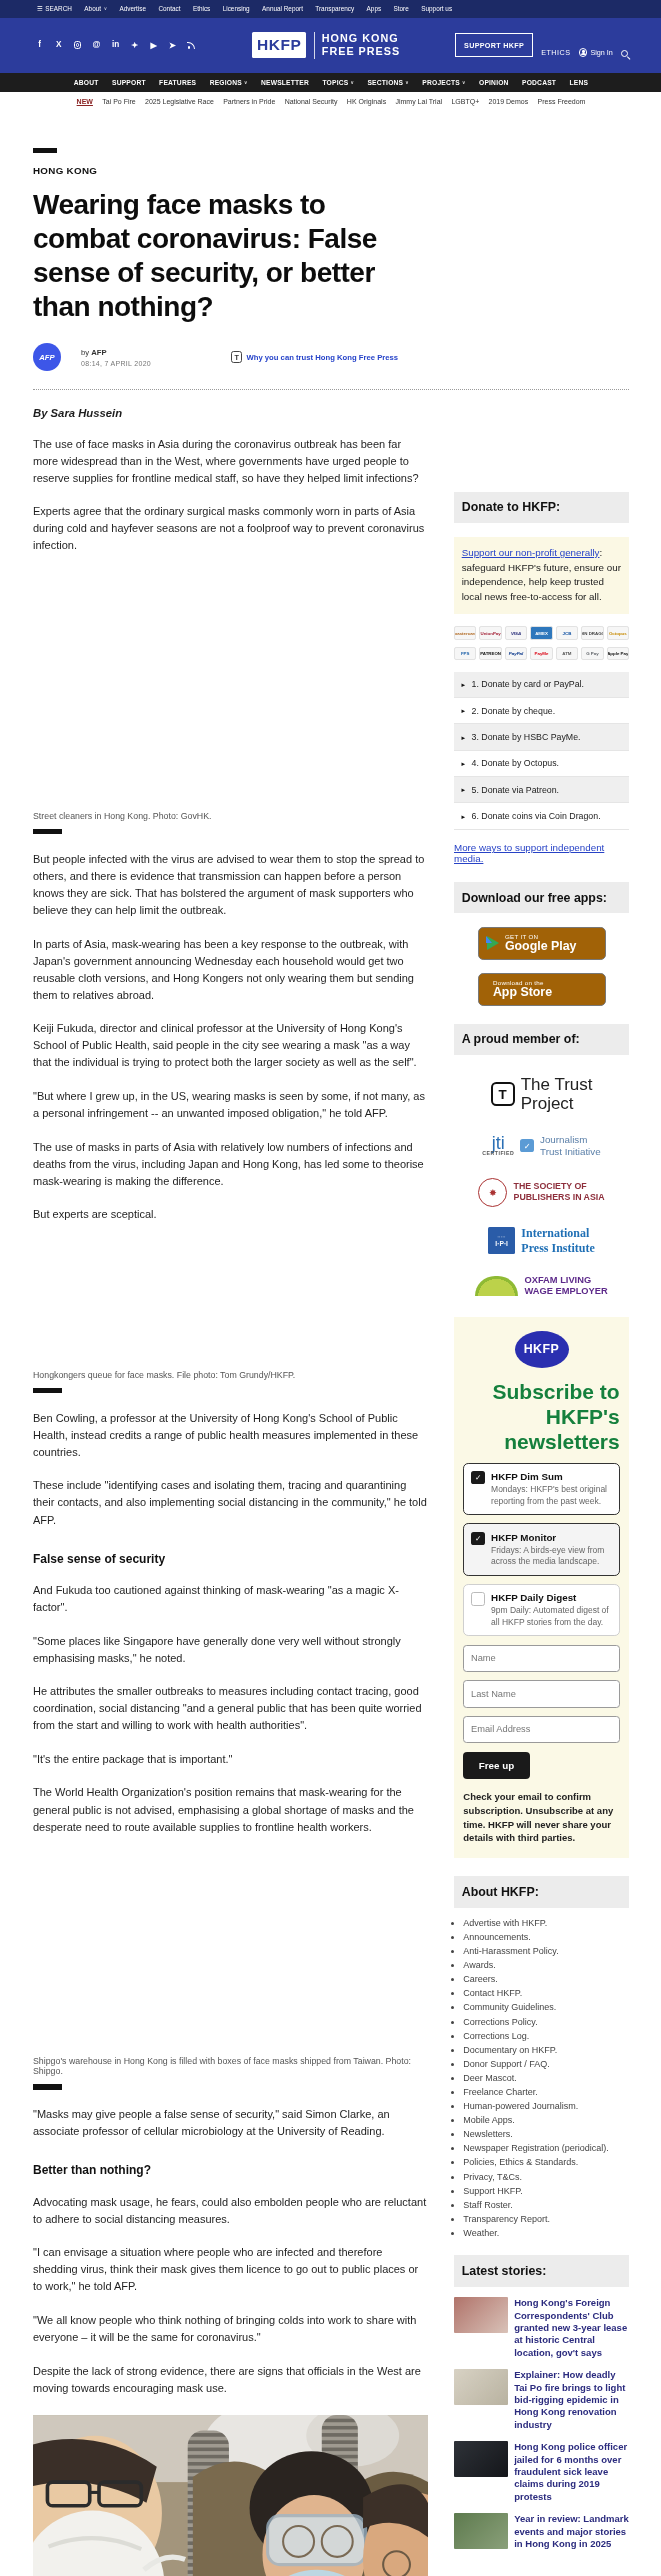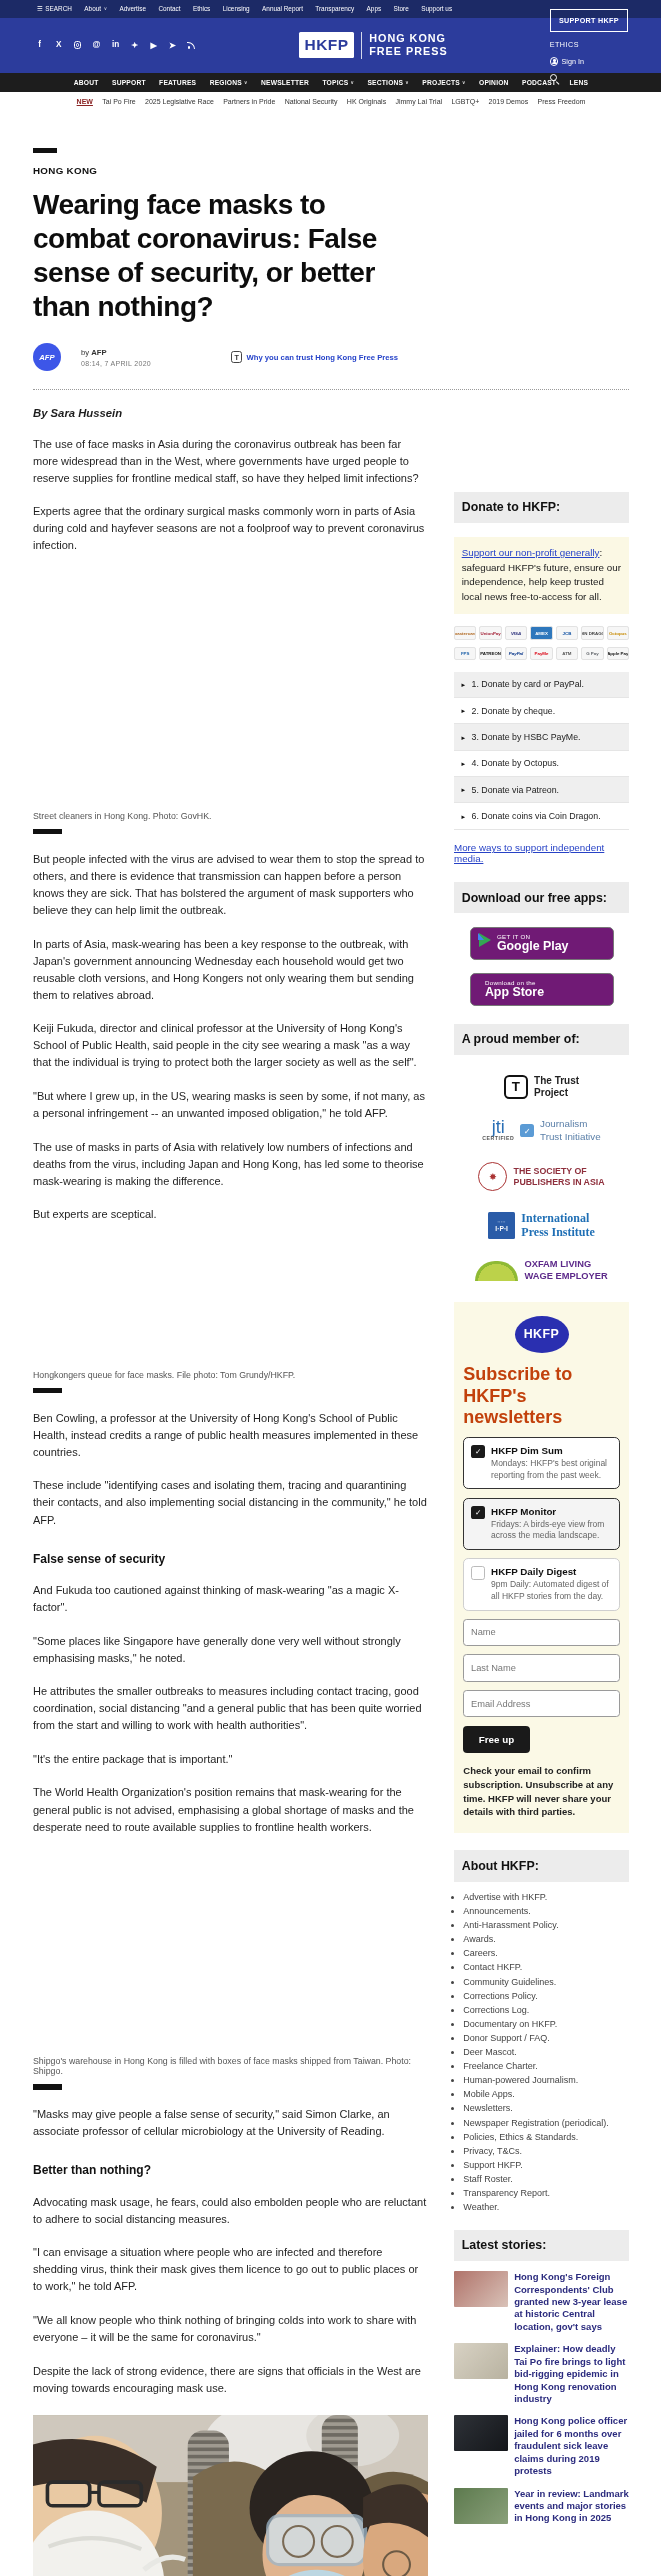--- a/index.html
+++ b/index.html
@@ -23,21 +23,21 @@
   .ig-box::after { content:""; position:absolute; inset:1.3px; border:1px solid #fff; border-radius:50%; }
   .rss { position:relative; width:8.2px; height:8.2px; }
   .rss::before { content:""; position:absolute; left:0.5px; bottom:0.5px; width:2.1px; height:2.1px; background:#fff; border-radius:50%; }
   .rss::after { content:""; position:absolute; left:0; bottom:0; width:6.2px; height:6.2px;
                 border:1.3px solid #fff; border-left:none; border-bottom:none; border-radius:0 7.2px 0 0; }
   .logo-wrap { display:flex; align-items:center; gap:7.2px; }
   .logo-box { background:#fff; border-radius:1.5px; padding:4.1px 5.2px; }
   .logo-box span { color:#2c3c9c; font-weight:800; font-size:15.5px; letter-spacing:0.5px; }
   .logo-sep { width:1px; height:27px; background:rgba(255,255,255,.8); }
   .logo-text { color:#fff; font-weight:800; font-size:10.8px; letter-spacing:1px; line-height:1.2; }
-  .hdr-right { display:flex; align-items:flex-start; gap:8px;flex-direction:column; }
+  .hdr-right { display:flex; align-items:flex-end; gap:8px; }
   .support-btn { border:1px solid #fff; color:#fff; font-weight:800; font-size:7.2px;
                  padding:6.2px 8.2px; letter-spacing:0.3px; cursor:pointer; background:transparent; }
   .ethics-link { color:#fff; font-size:7.2px; letter-spacing:0.5px; cursor:pointer; }
   .signin { color:#fff; font-size:7.2px; display:flex; align-items:center; gap:3.1px; cursor:pointer; }
   .person { width:8.8px; height:8.8px; border:0.8px solid #fff; border-radius:50%; position:relative; }
   .person::before { content:""; position:absolute; top:1.3px; left:2.6px; width:2.6px; height:2.6px; background:#fff; border-radius:50%; }
   .person::after { content:""; position:absolute; bottom:0.8px; left:1.5px; width:4.6px; height:2.1px; background:#fff; border-radius:2.1px 2.1px 0 0; }
   .mag { width:7.2px; height:7.2px; border:1.2px solid #fff; border-radius:50%; position:relative; display:inline-block; }
   .mag::after { content:""; position:absolute; width:1.2px; height:3.6px; background:#fff;
                 transform:rotate(-45deg); left:6.2px; top:5.7px; }
@@ -94,52 +94,52 @@
   .pc-oct { color:#c78a00; } .pc-fps { color:#1a5fa8; } .pc-pat { color:#111; }
   .pc-pp { color:#003087; font-style:italic; } .pc-pm { color:#db0011; } .pc-card { color:#555; }
   .pc-gp { color:#5f6368; } .pc-ap { color:#111; }
   .pay-icons-top { margin-top:12.4px; }
   .acc { margin-top:11.3px; }
   .acc-item { display:flex; align-items:center; gap:5.2px; padding:7.7px 6.2px; font-size:8.8px; color:#222; cursor:pointer; }
   .acc-item:nth-child(odd) { background:#efefef; }
   .acc-item:nth-child(even) { background:#fff; border-top:0.5px solid #e5e5e5; border-bottom:0.5px solid #e5e5e5; }
   .acc-arrow { font-size:6.2px; color:#111; }
   .morelink { display:inline-block; margin-top:12.4px; color:#2742c6; text-decoration:underline; font-size:9.8px; cursor:pointer; }
-  .appbadge { width:144px; background:#701a75; border:0.8px solid #777; border-radius:5.2px; color:#fff;
-              display:flex; gap:6.2px; padding:5.2px 8.2px; margin:13.4px auto 0; cursor:pointer; }
+  .appbadge { width:128px; background:#a16207; border:0.8px solid #777; border-radius:5.2px; color:#fff;
+              display:flex; align-items:center; gap:6.2px; padding:5.2px 8.2px; margin:13.4px auto 0; cursor:pointer; }
   .ab-text .small { font-size:6.2px; letter-spacing:0.3px; }
   .ab-text .big { font-size:12.4px; font-weight:bold; line-height:1.1; }
   .gp-tri { width:0; height:0; border-top:7.2px solid transparent; border-bottom:7.2px solid transparent; border-left:12.4px solid #34a853; position:relative; }
   .gp-tri::before { content:""; position:absolute; left:-12.4px; top:-7.2px; width:0; height:0;
                     border-top:7.2px solid transparent; border-left:6.2px solid #4285f4; }
   .apple-glyph { font-size:15.5px; line-height:1; font-family:"DejaVu Sans", sans-serif; }
   .memberlogo { display:flex; align-items:center; justify-content:center; gap:6.2px; margin-top:19.6px; }
   .tp-box { width:24px; height:24px; border:2.1px solid #111; border-radius:5.2px; display:flex; align-items:center;
             justify-content:center; font-size:13.4px; font-weight:800; color:#111; }
-  .tp-text { font-size:10px; font-weight:700; color:#222; line-height:1.15; }
+  .tp-text { font-size:17px; font-weight:400; color:#222; line-height:1.15; }
   .jti-abbr { font-size:18px; font-weight:400; color:#2a6fb5; line-height:.8; }
   .jti-cert { font-size:5.2px; letter-spacing:0.5px; color:#555; font-weight:bold; }
   .jti-check { width:13.4px; height:13.4px; background:#5b9bd5; border-radius:2.6px; color:#fff; display:flex;
                align-items:center; justify-content:center; font-size:8.2px; }
   .jti-name { font-size:9.8px; color:#5a7fa8; line-height:1.25; }
   .sopa-seal { width:29px; height:29px; border:1.5px double #a33; border-radius:50%; display:flex; align-items:center;
                justify-content:center; color:#a33; font-size:9.3px; }
   .sopa-text { color:#8e2f3c; font-weight:800; font-size:8.8px; line-height:1.3; }
   .ipi-box { width:27px; height:27px; background:#2a5ca8; color:#fff; display:flex; flex-direction:column;
              align-items:center; justify-content:center; font-size:5.2px; border-radius:1.5px; gap:1px; }
   .ipi-box .dots { letter-spacing:0.5px; font-size:4.1px; }
   .ipi-box .abbr { font-size:6.7px; font-weight:bold; }
   .ipi-text { color:#1f6fb5; font-size:12px; line-height:1.2; font-family:"Liberation Serif", serif; font-weight:bold; }
   .ox-logo { width:43px; height:20.6px; background:radial-gradient(ellipse at 50% 100%, #bcd24a 0 60%, #8fba34 60% 100%); border-radius:43px 43px 0 0; }
   .ox-text { color:#5d2a8a; font-weight:800; font-size:9.3px; line-height:1.25; }
   
   .nlbox { background:#fbf9e6; margin-top:19.6px; padding:13.4px 9.3px; }
   .nl-logo { width:54px; height:37px; background:#2a2fb0; border-radius:50%; margin:0 auto; display:flex;
              align-items:center; justify-content:center; color:#fff; font-weight:800; font-size:12.4px; letter-spacing:0.5px; }
-  .nl-title { text-align:left; font-size:18px; font-weight:800; color:#c2410c; margin-top:11.3px; line-height:1.2; }
+  .nl-title { text-align:right; font-size:21px; font-weight:800; color:#15803d; margin-top:11.3px; line-height:1.2; }
   .nl-card { background:#fff; border:0.5px solid #cfcfcf; border-radius:5.2px; padding:7.2px; display:flex; gap:6.2px; margin-top:8.2px; }
   .nl-card.checked { border:1px solid #333; }
   .nl-card.checked.gray { background:#f4f4f4; }
   .cb { width:13.4px; height:13.4px; border-radius:2.6px; flex:0 0 13.4px; display:flex; align-items:center; justify-content:center; cursor:pointer; }
   .cb.on { background:#1a1a1a; color:#fff; font-size:7.7px; }
   .cb.off { background:#fff; border:1px solid #bbb; }
   .nl-name { font-weight:800; font-size:9.8px; color:#111; }
   .nl-desc { font-size:8.5px; color:#666; line-height:1.35; margin-top:2.1px; }
   .nl-input { width:100%; margin-top:8.2px; padding:7.7px 6.7px; font-size:9.3px; border:0.5px solid #9a9a9a;
               border-radius:3.6px; background:#fff; color:#333; font-family:"Liberation Sans", sans-serif; }

